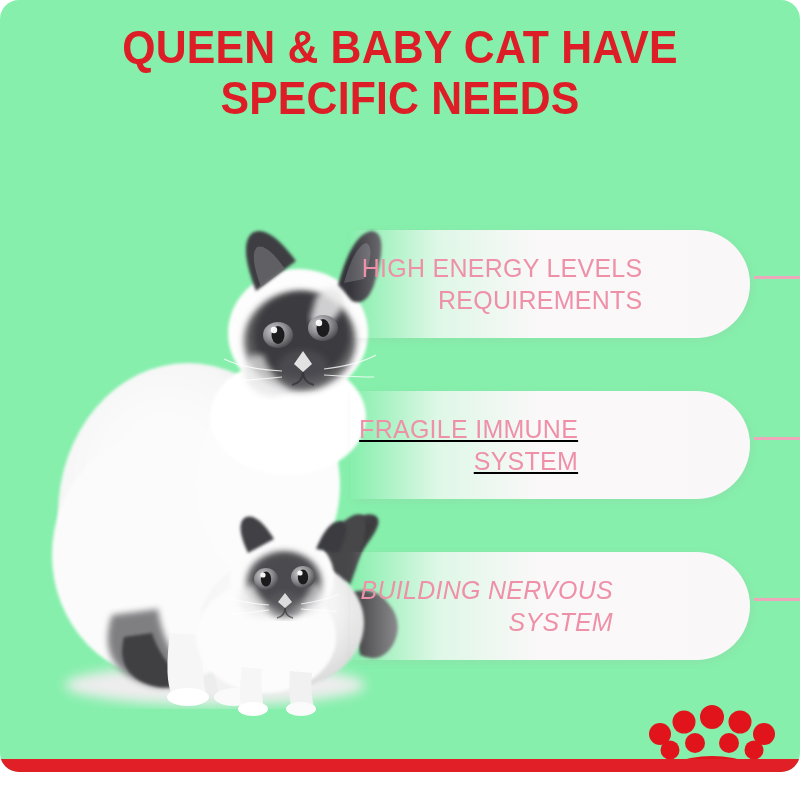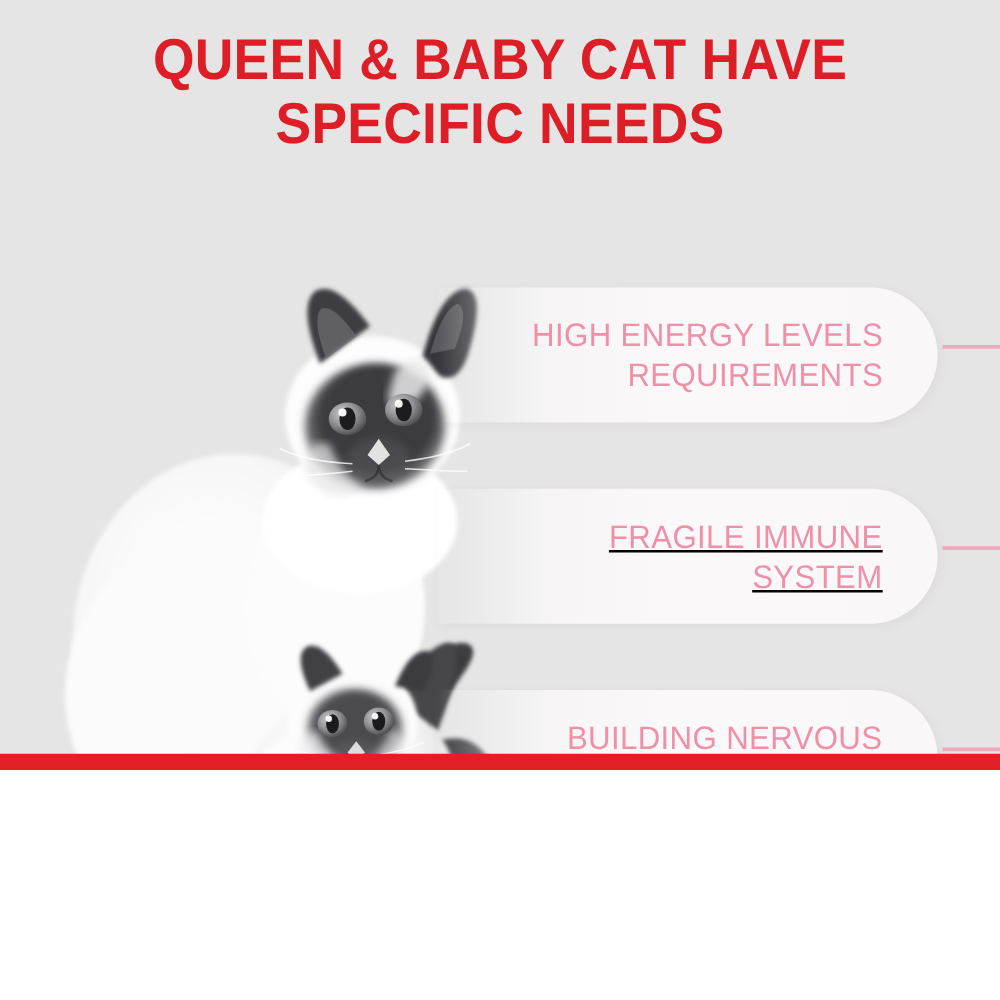--- a/index.html
+++ b/index.html
@@ -8,23 +8,24 @@
     padding: 0;
     background: #ffffff;
   }
   body {
     font-family: "Liberation Sans", sans-serif;
   }
 
   #poster {
     position: relative;
     width: 800px;
-    height: 616px;
-    background: #e5e5e5;
+    height: 772px;
+    background: #86efac;
     overflow: hidden;
+    border-radius: 19px;
   }
 
   
   .headline {
     position: absolute;
     left: 0;
     top: 22px;
     width: 800px;
     text-align: center;
     color: #dd1e26;
@@ -57,40 +58,39 @@
     height: 108px;
     border-radius: 0 54px 54px 0;
     background: linear-gradient(to right,
                 rgba(255,255,255,0) 0%,
                 rgba(252,250,250,0.75) 22%,
                 rgba(251,248,249,1) 48%,
                 rgba(250,247,248,1) 100%);
     box-shadow: 2px 2px 7px rgba(170,150,155,0.13);
     display: flex;
     align-items: center;
-    justify-content: flex-end;
     box-sizing: border-box;
     padding-right: 44px;
   }
   .callout-text {
     color: #ee91a8;
     font-family: "Liberation Sans Narrow", "Liberation Sans", sans-serif;
     font-weight: 400;
     font-size: 26px;
     line-height: 32px;
     text-align: right;
     letter-spacing: 0.3px;
     transform: scaleX(0.96);
     transform-origin: 100% 50%;
     white-space: pre-line;
   }
 
   #callout-1 { top: 230px; }
   #callout-2 { top: 391px; text-decoration: underline; }
-  #callout-3 { top: 552px; }
+  #callout-3 { top: 552px; font-style: italic; }
 
   .connector {
     position: absolute;
     right: 0;
     width: 46px;
     height: 3px;
     background: #eda9bb;
   }
   #connector-1 { top: 276px; }
   #connector-2 { top: 437px; }

